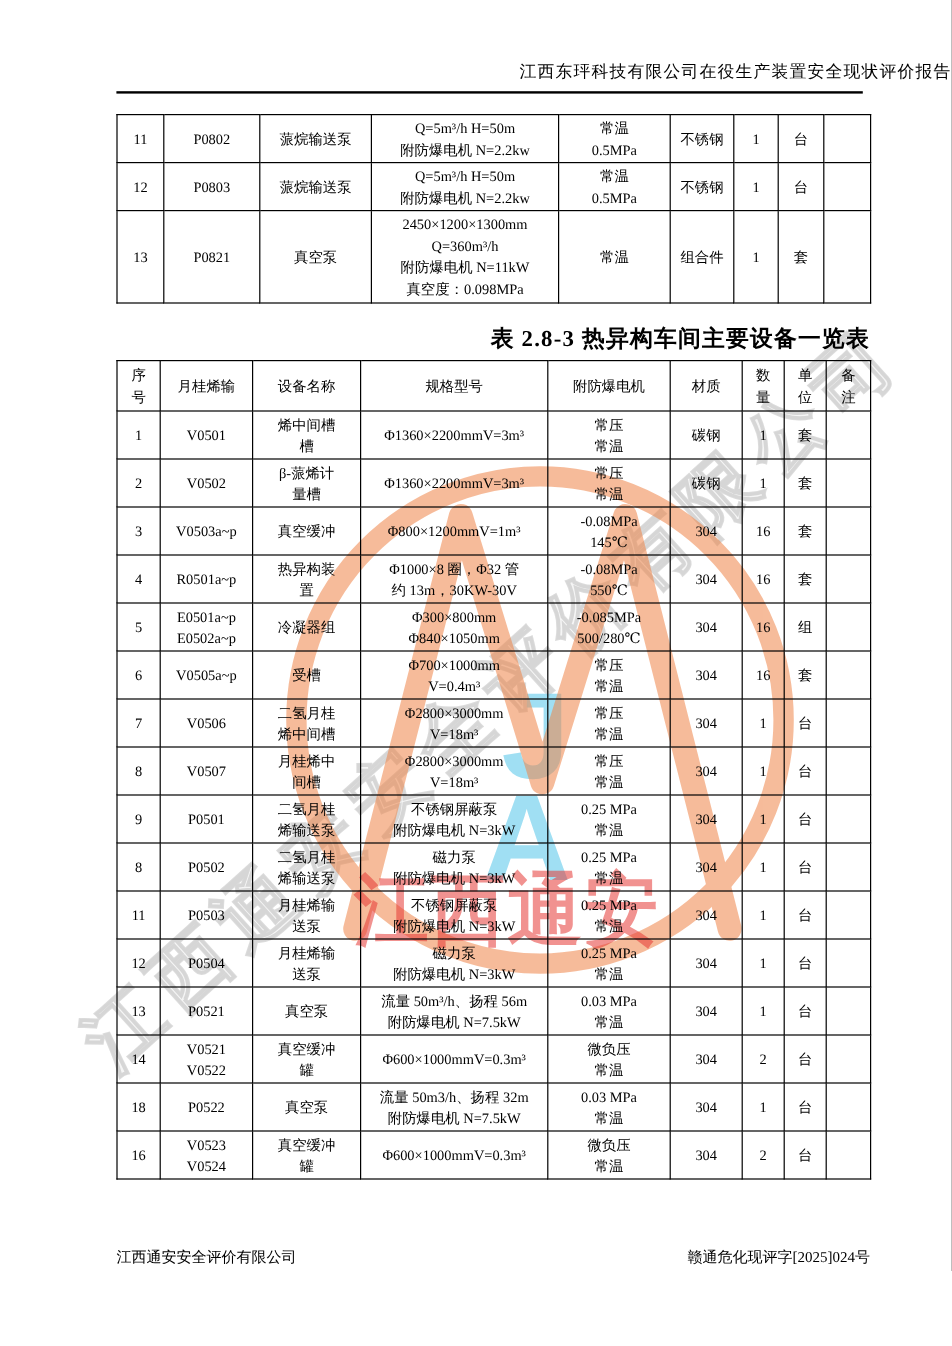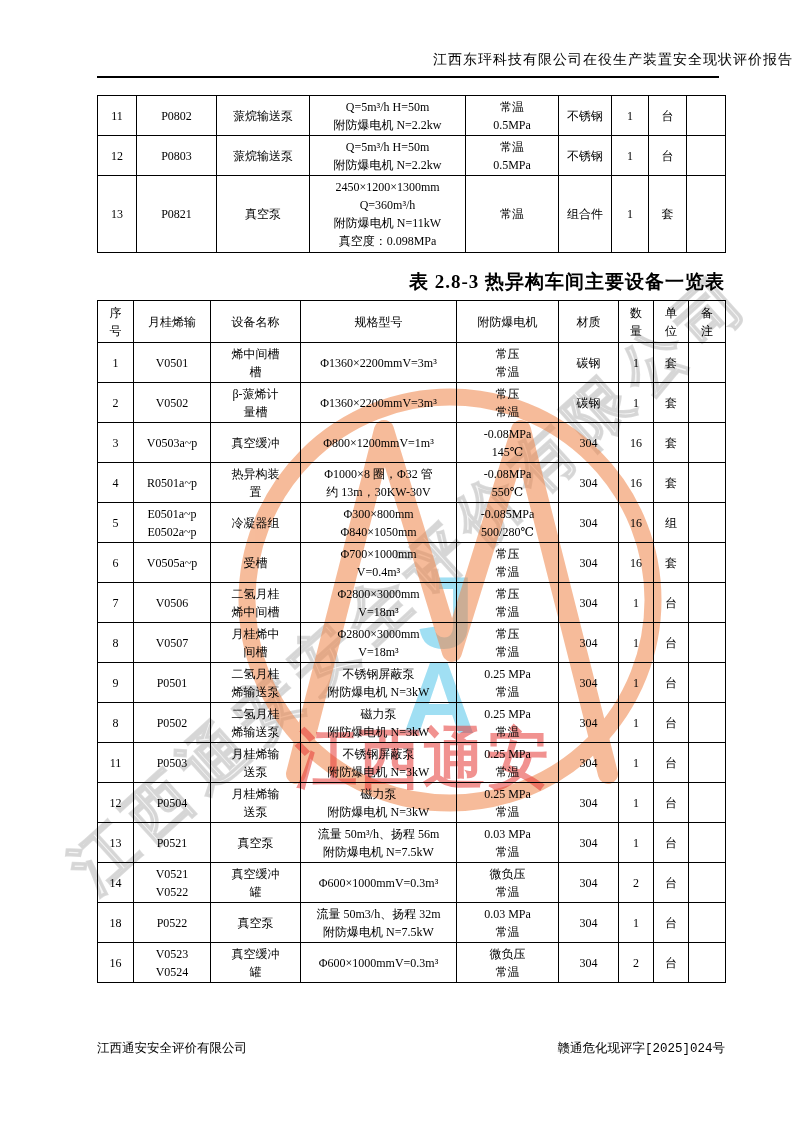--- a/index.html
+++ b/index.html
@@ -49,21 +49,21 @@
   #table1 tbody tr:nth-child(3) { height:77px; }
   #table2 thead tr { height:42px; }
   #table2 tbody tr { height:40px; }
   .table-title {
     position:absolute; top:269px; left:97px; width:628px;
     text-align:right; font-size:19px; font-weight:bold; letter-spacing:1px;
   }
   .doc-footer { position:absolute; top:1040px; left:97px; width:628px; height:20px; font-size:12.5px; }
   .f-left   { position:absolute; left:0; top:0; }
   .f-center { position:absolute; left:0; top:2px; width:100%; text-align:center; }
-  .f-right  { position:absolute; right:0; top:0;font-family:Liberation Mono, monospace; }
+  .f-right  { position:absolute; right:0; top:0; }
 </style>
 </head>
 <body>
 
 <div class="page">
 
   <div class="watermark-layer">
     <div class="wm-diagonal">江西通安安全评价有限公司</div>
     <svg class="wm-logo" width="793" height="1122" viewBox="0 0 793 1122">
       <g opacity="0.72" font-family="Liberation Sans, DejaVu Sans, sans-serif" font-weight="bold" fill="#7cd3ef">

